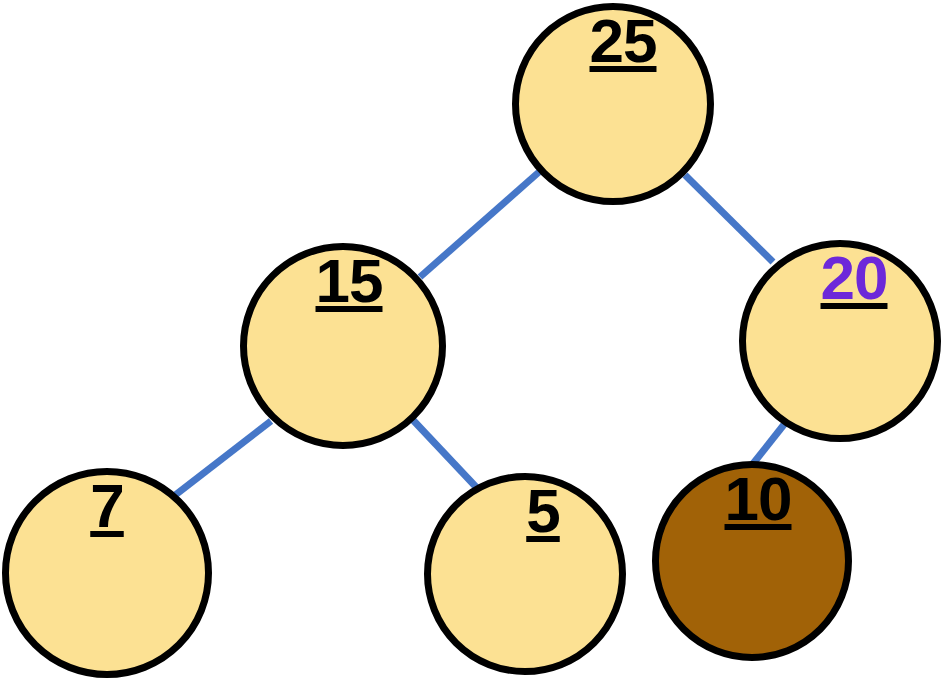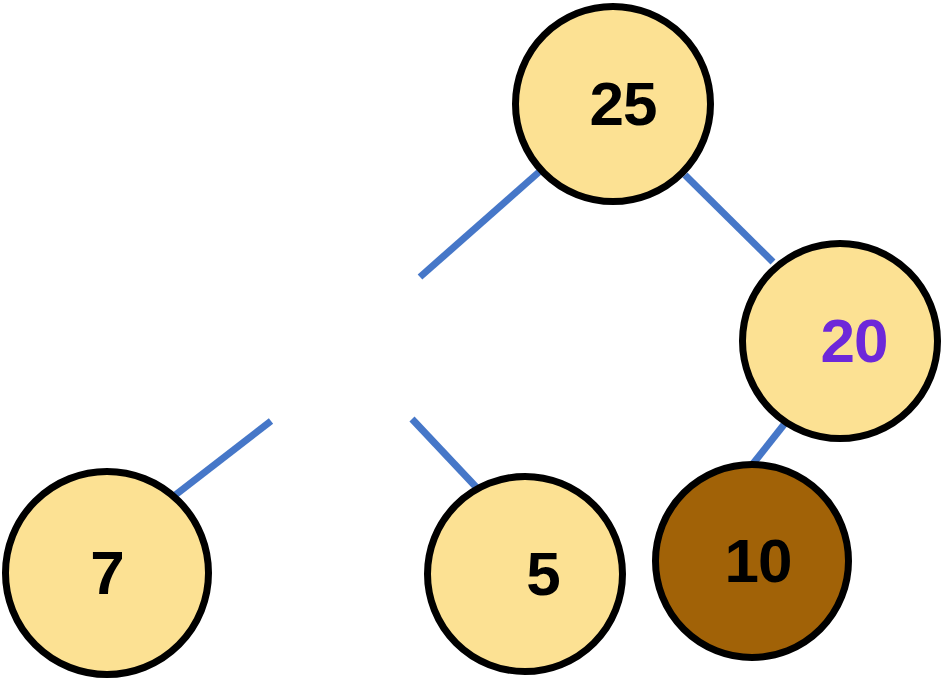--- a/index.html
+++ b/index.html
@@ -34,22 +34,22 @@
     height: 679px;
     z-index: 2;
   }
   .tree-node {
     position: absolute;
     box-sizing: border-box;
     border-radius: 50%;
     background: #FCE193;
     border: 7px solid #000000;
     display: flex;
-    align-items: center;
     justify-content: center;
+    text-decoration: underline;
   }
   .node-label {
     font-family: "Liberation Sans", sans-serif;
     font-weight: bold;
     font-size: 62px;
     line-height: 1;
     color: #000000;
     letter-spacing: -1px;
     user-select: none;
   }
@@ -66,20 +66,23 @@
         <line x1="271" y1="421" x2="174" y2="496" stroke="#4677C8" stroke-width="7" stroke-linecap="butt"></line>
         <line x1="412" y1="419" x2="477" y2="488" stroke="#4677C8" stroke-width="7" stroke-linecap="butt"></line>
         <line x1="786" y1="422" x2="748" y2="470" stroke="#4677C8" stroke-width="7" stroke-linecap="butt"></line>
       </g>
   </svg>
 
   <div id="node-layer">
       <div class="tree-node" style="left: 512px; top: 3px; width: 202px; height: 202px; background: rgb(252, 225, 147); border-color: rgb(0, 0, 0); border-width: 7px;">
         <span class="node-label" style="color: rgb(0, 0, 0); transform: translateX(10px);">25</span>
       </div>
+      <div class="tree-node" style="left: 240px; top: 243px; width: 206px; height: 206px; background: rgb(252, 225, 147); border-color: rgb(0, 0, 0); border-width: 7px;">
+        <span class="node-label" style="color: rgb(0, 0, 0); transform: translateX(6px);">15</span>
+      </div>
       <div class="tree-node" style="left: 739px; top: 240px; width: 202px; height: 202px; background: rgb(252, 225, 147); border-color: rgb(0, 0, 0); border-width: 7px;">
         <span class="node-label" style="color: #6d28d9; transform: translateX(14px);">20</span>
       </div>
       <div class="tree-node" style="left: 2px; top: 468px; width: 210px; height: 210px; background: rgb(252, 225, 147); border-color: rgb(0, 0, 0); border-width: 7px;">
         <span class="node-label" style="color: rgb(0, 0, 0); transform: translateX(0px);">7</span>
       </div>
       <div class="tree-node" style="left: 424px; top: 473px; width: 202px; height: 202px; background: rgb(252, 225, 147); border-color: rgb(0, 0, 0); border-width: 7px;">
         <span class="node-label" style="color: rgb(0, 0, 0); transform: translateX(18px);">5</span>
       </div>
       <div class="tree-node" style="left: 652px; top: 461px; width: 200px; height: 200px; background: #a16207; border-color: rgb(0, 0, 0); border-width: 7px;">

